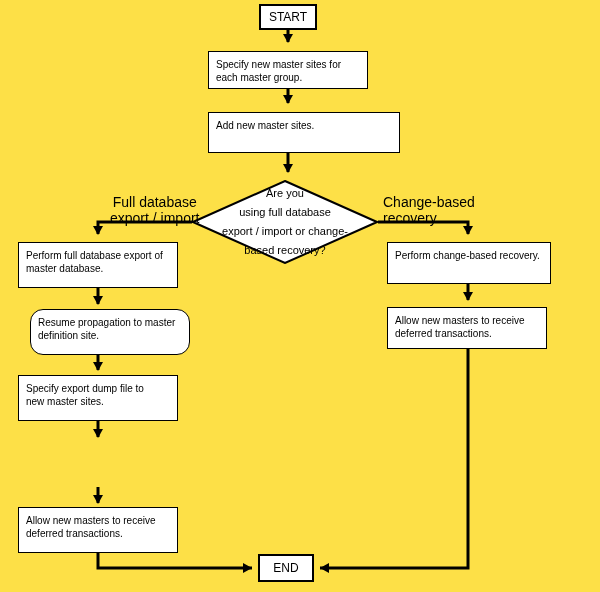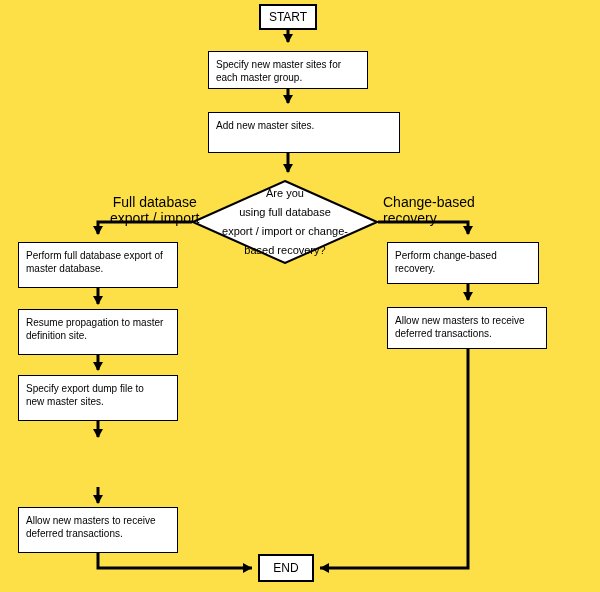--- a/index.html
+++ b/index.html
@@ -147,37 +147,37 @@
   <div class="edge-label" style="left:110px; top:194px; text-align:center;">Full database
 export / import</div>
   <div class="edge-label" style="left:383px; top:194px;">Change-based
 recovery</div>
 
   <div class="node" style="left:18px; top:242px; width:160px; height:46px;">
     <span class="node-text">Perform full database export of
 master database.</span>
   </div>
 
-  <div class="node" style="left:18px; top:309px; width:160px; height:46px;">
+  <div class="node" style="left:30px; top:309px; width:160px; height:46px;border-radius:13px;">
     <span class="node-text">Resume propagation to master
 definition site.</span>
   </div>
 
   <div class="node" style="left:18px; top:375px; width:160px; height:46px;">
     <span class="node-text">Specify export dump file to
 new master sites.</span>
   </div>
 
 
   <div class="node" style="left:18px; top:507px; width:160px; height:46px;">
     <span class="node-text">Allow new masters to receive
 deferred transactions.</span>
   </div>
 
-  <div class="node" style="left:387px; top:242px; width:152px; height:42px;">
+  <div class="node" style="left:387px; top:242px; width:164px; height:42px;">
     <span class="node-text">Perform change-based recovery.</span>
   </div>
 
   <div class="node" style="left:387px; top:307px; width:160px; height:42px;">
     <span class="node-text">Allow new masters to receive
 deferred transactions.</span>
   </div>
 
   <div class="node terminator" style="left:258px; top:554px; width:56px; height:28px;">
     <span class="node-text">END</span>

